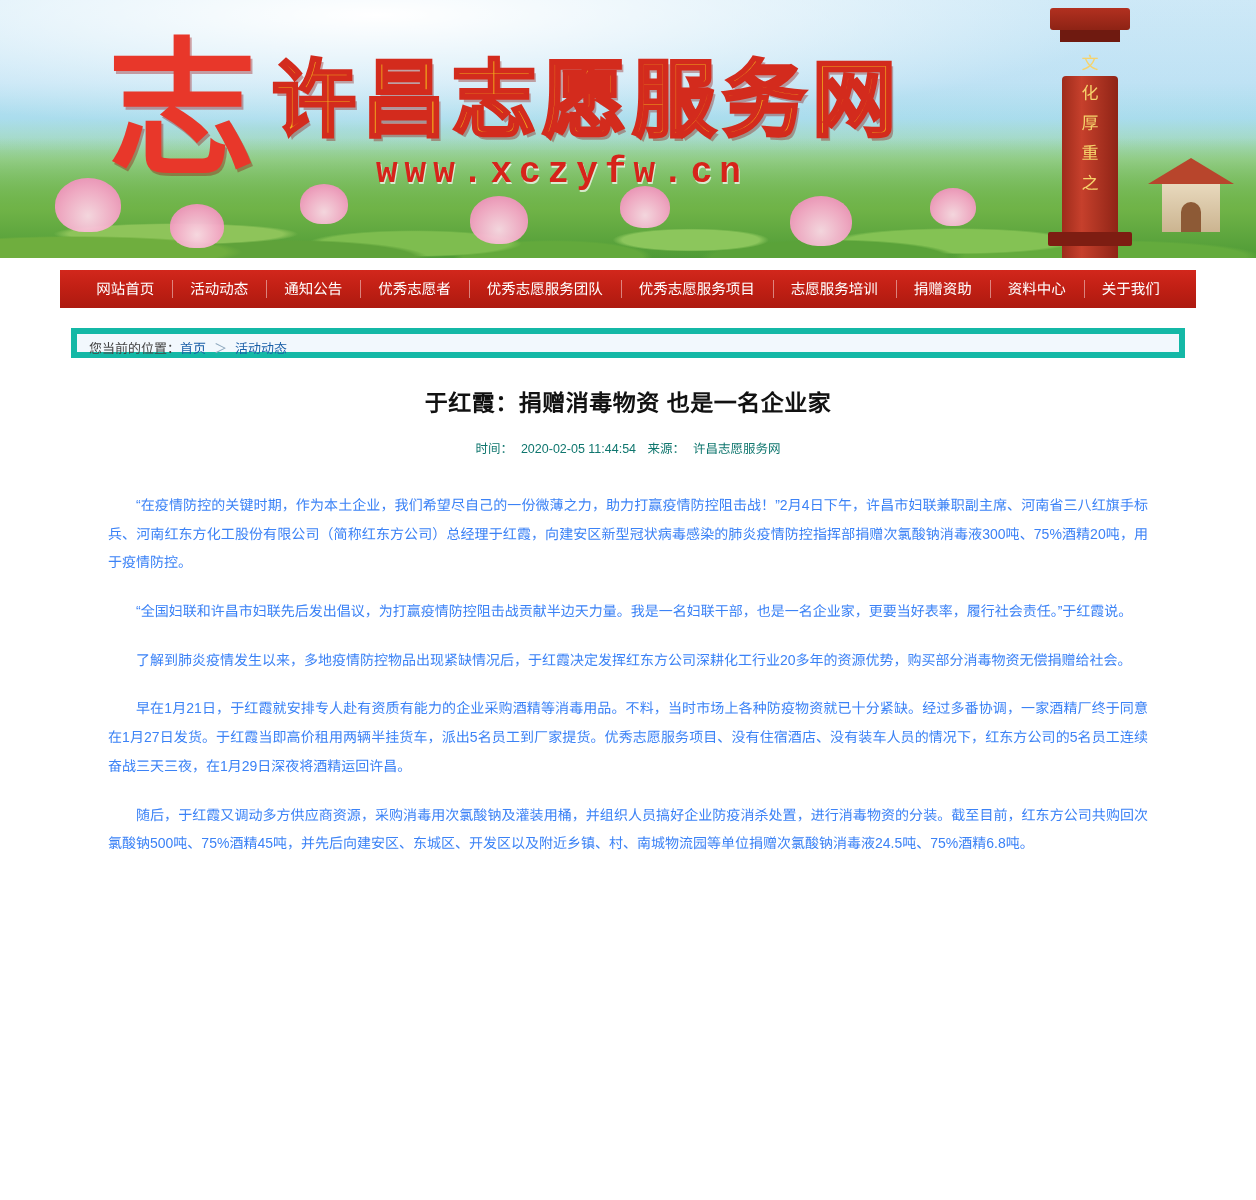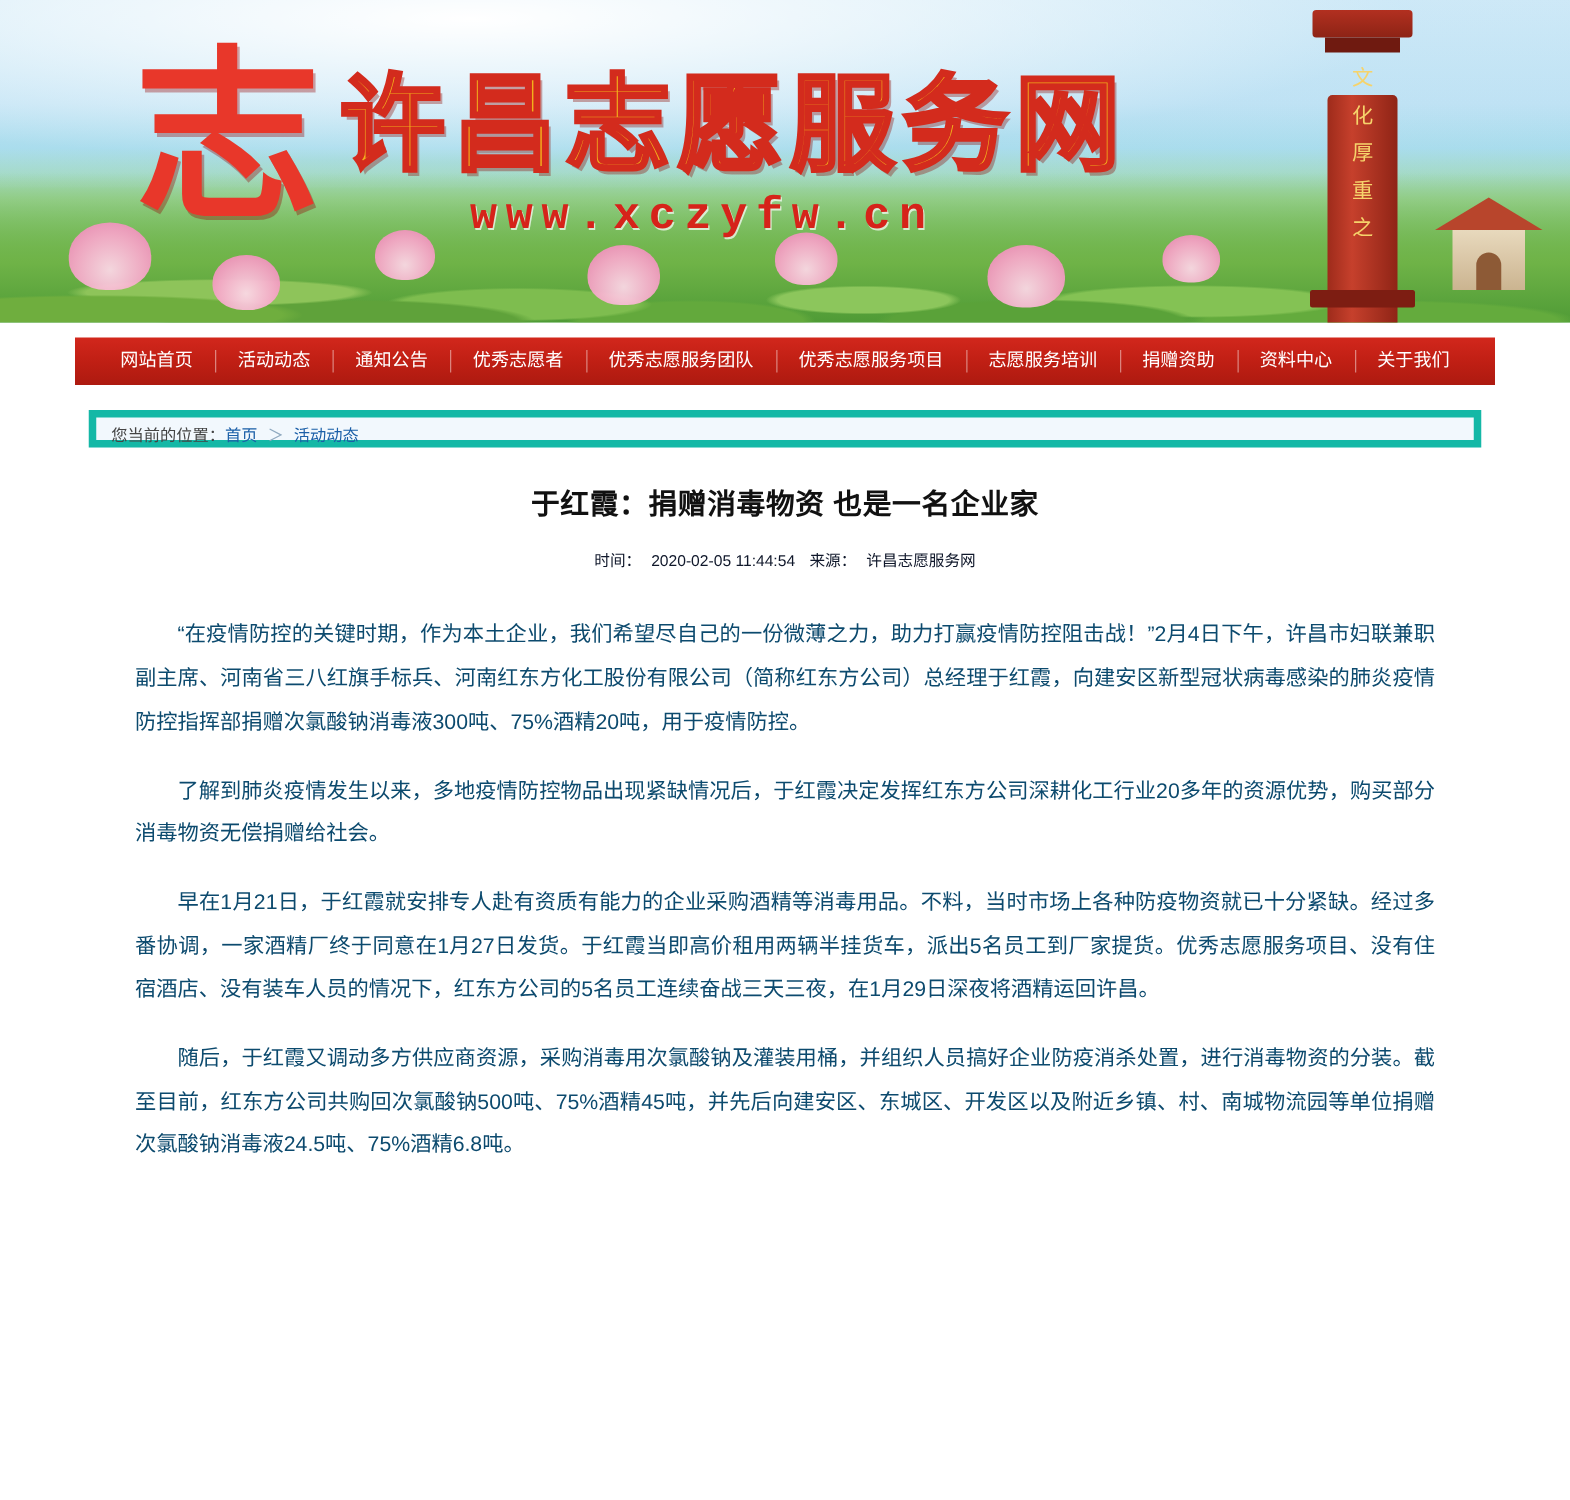--- a/index.html
+++ b/index.html
@@ -223,28 +223,28 @@
     font-size: 23px;
     text-align: center;
     color: #111;
     font-weight: bold;
     letter-spacing: .5px;
   }
   .meta {
     margin-top: 20px;
     text-align: center;
     font-size: 12.5px;
-    color: #0f172a;
+    color: #0f766e;
   }
   .meta span { margin: 0 4px; }
   .body {
     margin-top: 34px;
-    font-size: 17px;
+    font-size: 14px;
     line-height: 2.05;
-    color: #0c4a6e;
+    color: #3b82f6;
     text-align: justify;
   }
   .body p {
     margin: 0 0 20px 0;
     text-indent: 2em;
   }
 </style>
 </head>
 <body>
 
@@ -304,17 +304,18 @@
 <div class="article">
   <h1>于红霞：捐赠消毒物资 也是一名企业家</h1>
 
   <div class="meta">
     <span>时间：</span><span>2020-02-05 11:44:54</span>
     <span>来源：</span><span>许昌志愿服务网</span>
   </div>
 
   <div class="body">
     <p>“在疫情防控的关键时期，作为本土企业，我们希望尽自己的一份微薄之力，助力打赢疫情防控阻击战！”2月4日下午，许昌市妇联兼职副主席、河南省三八红旗手标兵、河南红东方化工股份有限公司（简称红东方公司）总经理于红霞，向建安区新型冠状病毒感染的肺炎疫情防控指挥部捐赠次氯酸钠消毒液300吨、75%酒精20吨，用于疫情防控。</p>
+    <p>“全国妇联和许昌市妇联先后发出倡议，为打赢疫情防控阻击战贡献半边天力量。我是一名妇联干部，也是一名企业家，更要当好表率，履行社会责任。”于红霞说。</p>
     <p>了解到肺炎疫情发生以来，多地疫情防控物品出现紧缺情况后，于红霞决定发挥红东方公司深耕化工行业20多年的资源优势，购买部分消毒物资无偿捐赠给社会。</p>
     <p>早在1月21日，于红霞就安排专人赴有资质有能力的企业采购酒精等消毒用品。不料，当时市场上各种防疫物资就已十分紧缺。经过多番协调，一家酒精厂终于同意在1月27日发货。于红霞当即高价租用两辆半挂货车，派出5名员工到厂家提货。优秀志愿服务项目、没有住宿酒店、没有装车人员的情况下，红东方公司的5名员工连续奋战三天三夜，在1月29日深夜将酒精运回许昌。</p>
     <p>随后，于红霞又调动多方供应商资源，采购消毒用次氯酸钠及灌装用桶，并组织人员搞好企业防疫消杀处置，进行消毒物资的分装。截至目前，红东方公司共购回次氯酸钠500吨、75%酒精45吨，并先后向建安区、东城区、开发区以及附近乡镇、村、南城物流园等单位捐赠次氯酸钠消毒液24.5吨、75%酒精6.8吨。</p>
   </div>
 </div>
 
 </body></html>

